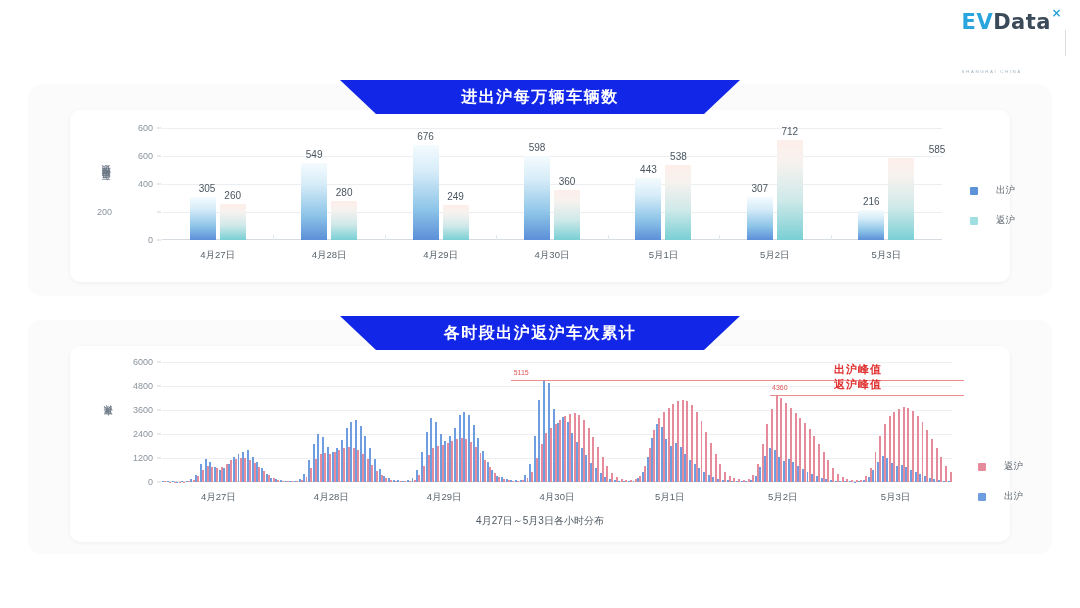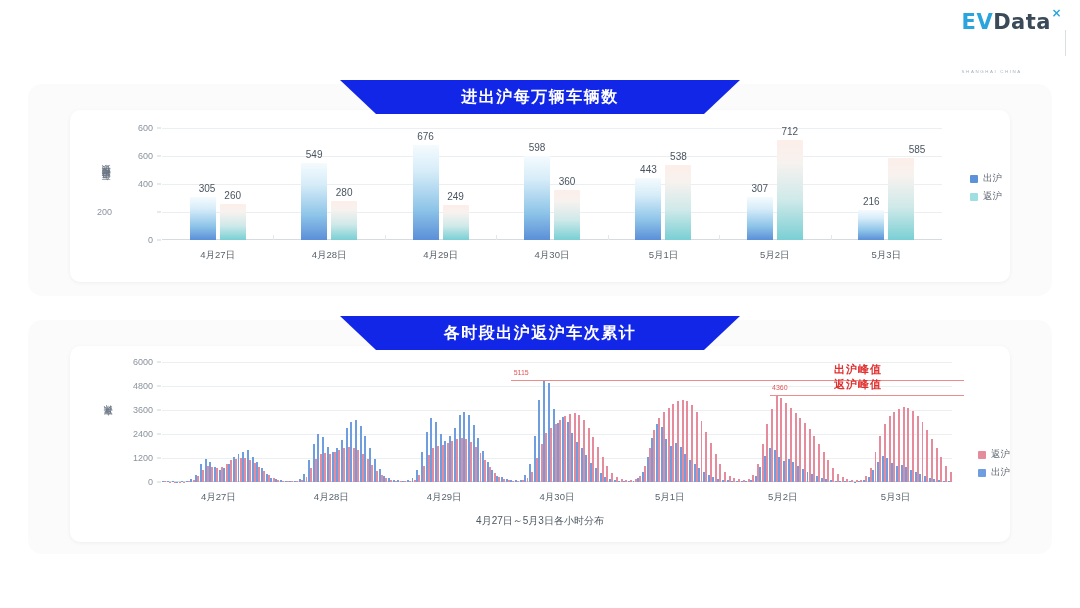--- a/index.html
+++ b/index.html
@@ -91,21 +91,21 @@
   }
   .ytickmark{position:absolute;width:4px;height:1px;background:#cfd5db;transform:translateY(-50%);}
   .gridline{position:absolute;height:1px;background:#eceff2;left:0;right:0;}
   .axisline{position:absolute;height:1px;background:#d5dbe1;left:0;right:0;bottom:0;}
   .xtick{
     position:absolute;transform:translateX(-50%);
     color:#59626b;font-size:9.5px;white-space:nowrap;
   }
   .xsep{position:absolute;width:1px;background:#e4e8ec;}
   .legend{position:absolute;display:flex;flex-direction:column;gap:5px;}
-  .legend-row{display:flex;align-items:center;gap:5px;}
+  .legend-row{display:flex;align-items:center;gap:18px;margin-top:12px;}
   .legend-sw{width:8px;height:8px;border-radius:1px;flex:none;}
   .legend-lb{font-size:9.5px;color:#5d666f;white-space:nowrap;}
 
   
   .bar{position:absolute;bottom:0;border-radius:1px 1px 0 0;}
   .bar-out{background:linear-gradient(180deg,#f4fbfe 0%,#d6ecf8 28%,#8dc4e8 68%,#5b8fd8 100%);}
   .bar-ret{background:linear-gradient(180deg,#fdeee9 0%,#f7f2ef 22%,#cfe9e9 60%,#79cfd4 100%);}
   .barval{
     position:absolute;transform:translateX(-50%);
     font-size:10px;color:#4a5560;white-space:nowrap;
@@ -199,21 +199,21 @@
         <div class="xsep" style="left: 557.143px; top: 107px; height: 5px;"></div>
         <div class="bar bar-out" style="left: 584.857px; width: 26px; height: 42.98px;"></div>
         <div class="barval" style="left: 597.857px; top: 55.02px;">307</div>
         <div class="bar bar-ret" style="left: 614.857px; width: 26px; height: 99.68px;"></div>
         <div class="barval" style="left: 627.857px; top: -1.68px;">712</div>
         <div class="xtick" style="left: 612.857px; top: 121px;">5月2日</div>
         <div class="xsep" style="left: 668.571px; top: 107px; height: 5px;"></div>
         <div class="bar bar-out" style="left: 696.286px; width: 26px; height: 30.24px;"></div>
         <div class="barval" style="left: 709.286px; top: 67.76px;">216</div>
         <div class="bar bar-ret" style="left: 726.286px; width: 26px; height: 81.9px;"></div>
-        <div class="barval" style="left: 755px; top: 16.1px;">585</div>
+        <div class="barval" style="left: 775px; top: 16.1px;">585</div>
         <div class="xtick" style="left: 724.286px; top: 121px;">5月3日</div>
       </div>
     <div class="legend" id="legend1" style="left: 900px; top: 62px;">
         <div class="legend-row">
           <div class="legend-sw" style="background: rgb(91, 146, 216);"></div>
           <div class="legend-lb">出沪</div>
         </div>
         <div class="legend-row">
           <div class="legend-sw" style="background: rgb(159, 223, 226);"></div>
           <div class="legend-lb">返沪</div>

